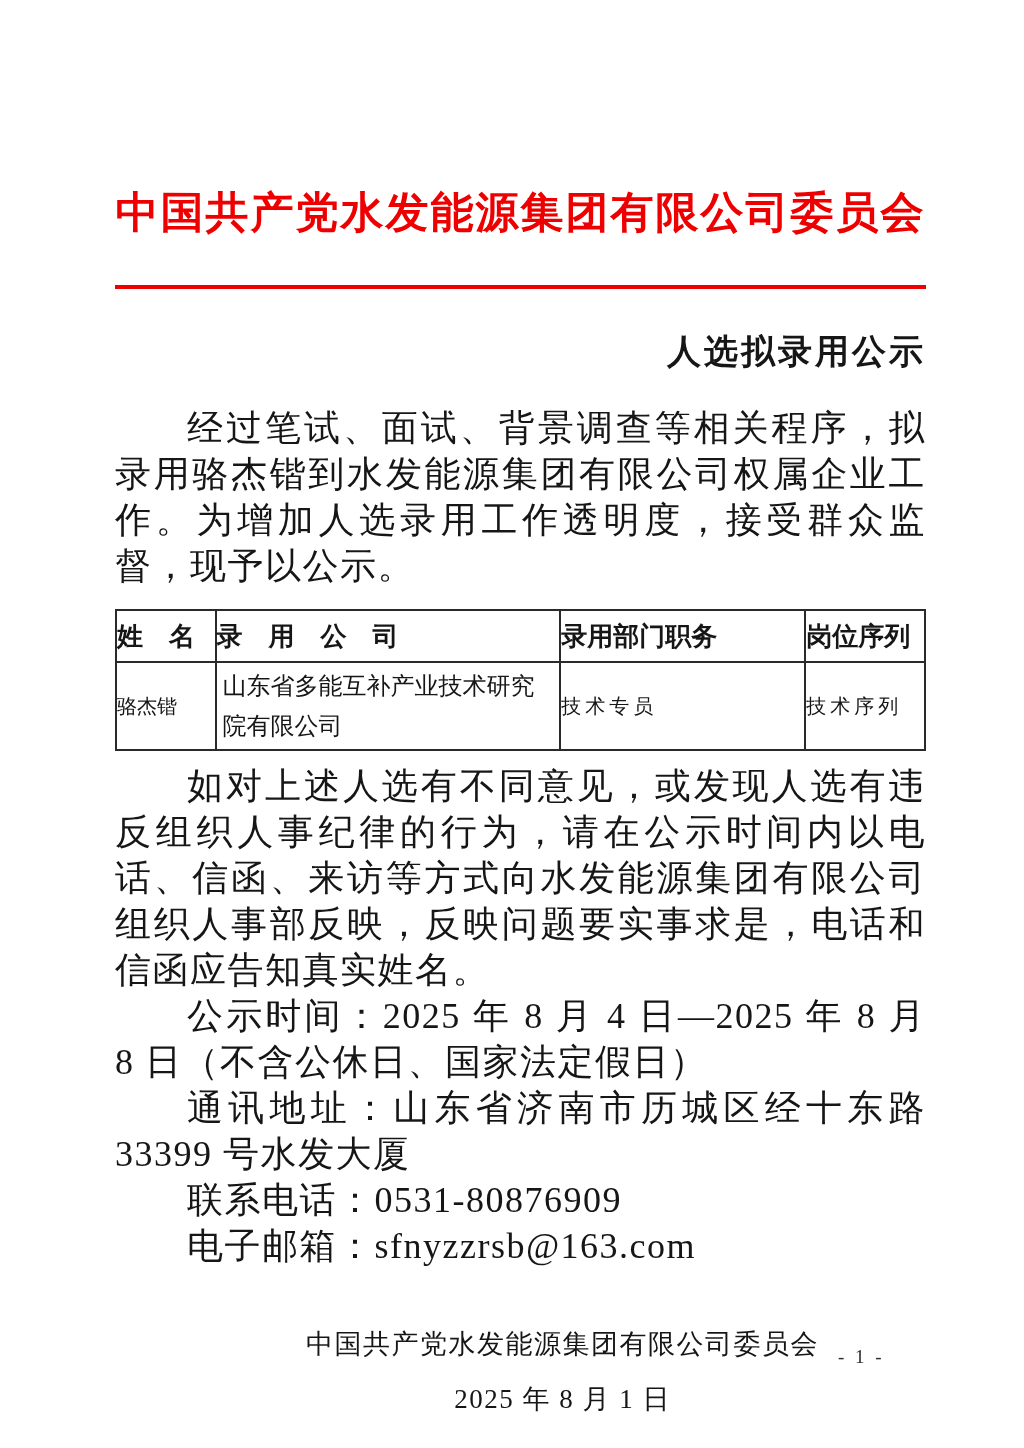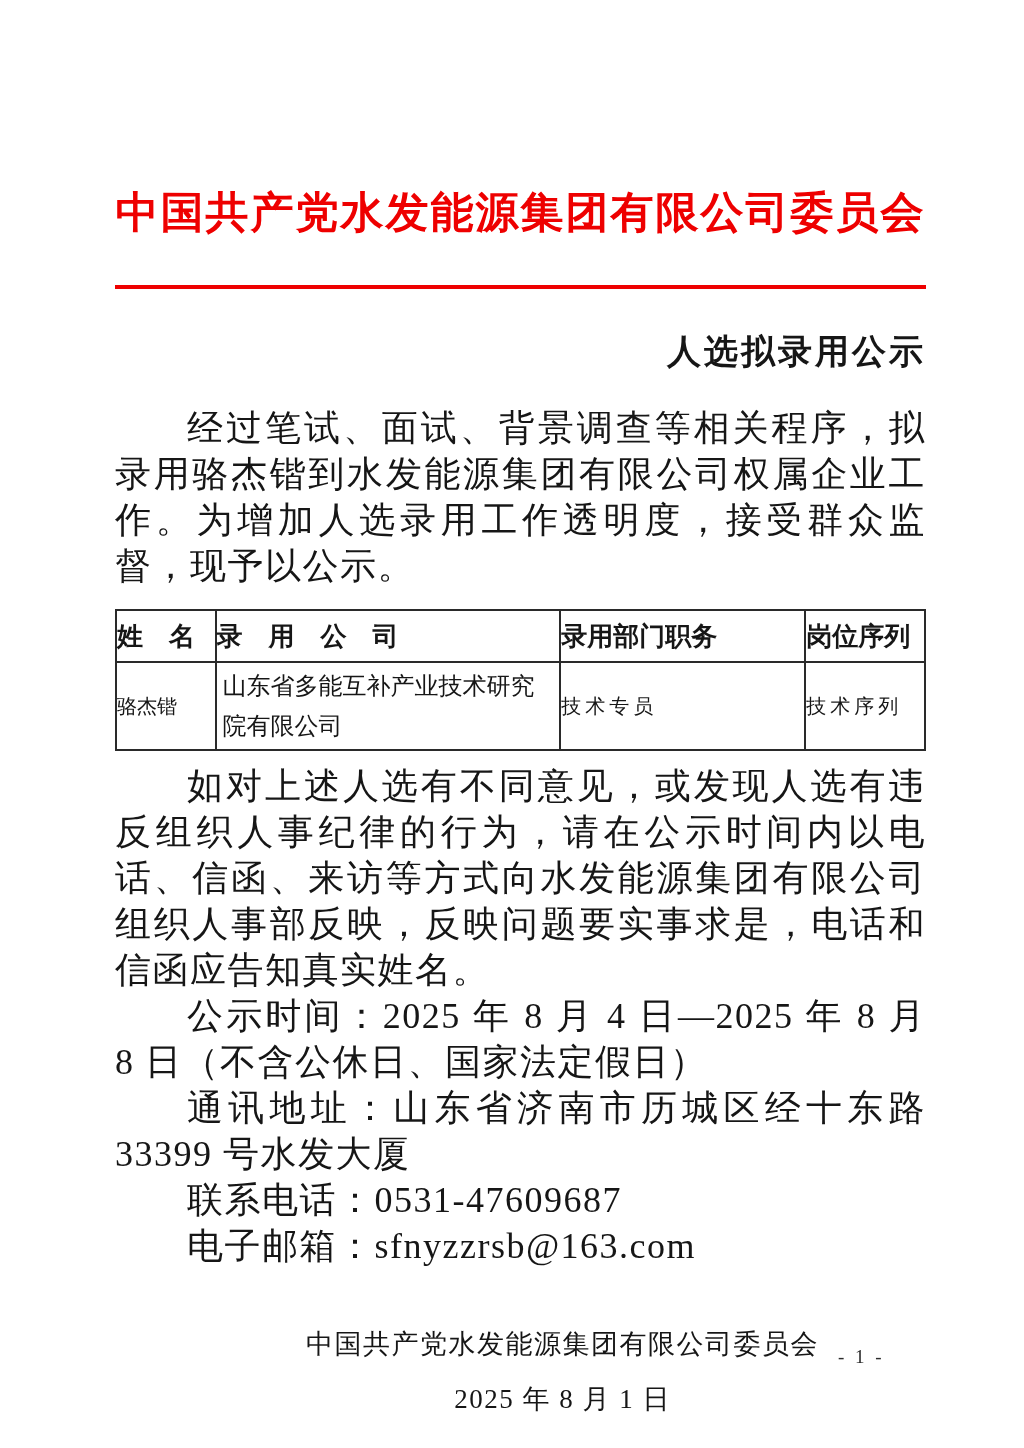--- a/index.html
+++ b/index.html
@@ -131,21 +131,21 @@
     </tr>
   </tbody>
     </table>
 
   <div class="para after-table">如对上述人选有不同意见，或发现人选有违反组织人事纪律的行为，请在公示时间内以电话、信函、来访等方式向水发能源集团有限公司组织人事部反映，反映问题要实事求是，电话和信函应告知真实姓名。</div>
 
   <div class="para">公示时间：2025 年 8 月 4 日—2025 年 8 月 8 日（不含公休日、国家法定假日）</div>
 
   <div class="para">通讯地址：山东省济南市历城区经十东路 33399 号水发大厦</div>
 
-  <div class="para">联系电话：0531-47609687</div>
+  <div class="para">联系电话：0531-80876909</div>
 
   <div class="para">电子邮箱：sfnyzzrsb@163.com</div>
 
   <div class="signature-block">
     <div>中国共产党水发能源集团有限公司委员会</div>
     <div class="signature-date">2025 年 8 月 1 日</div>
   </div>
 
   <div class="page-number">- 1 -</div>
 

